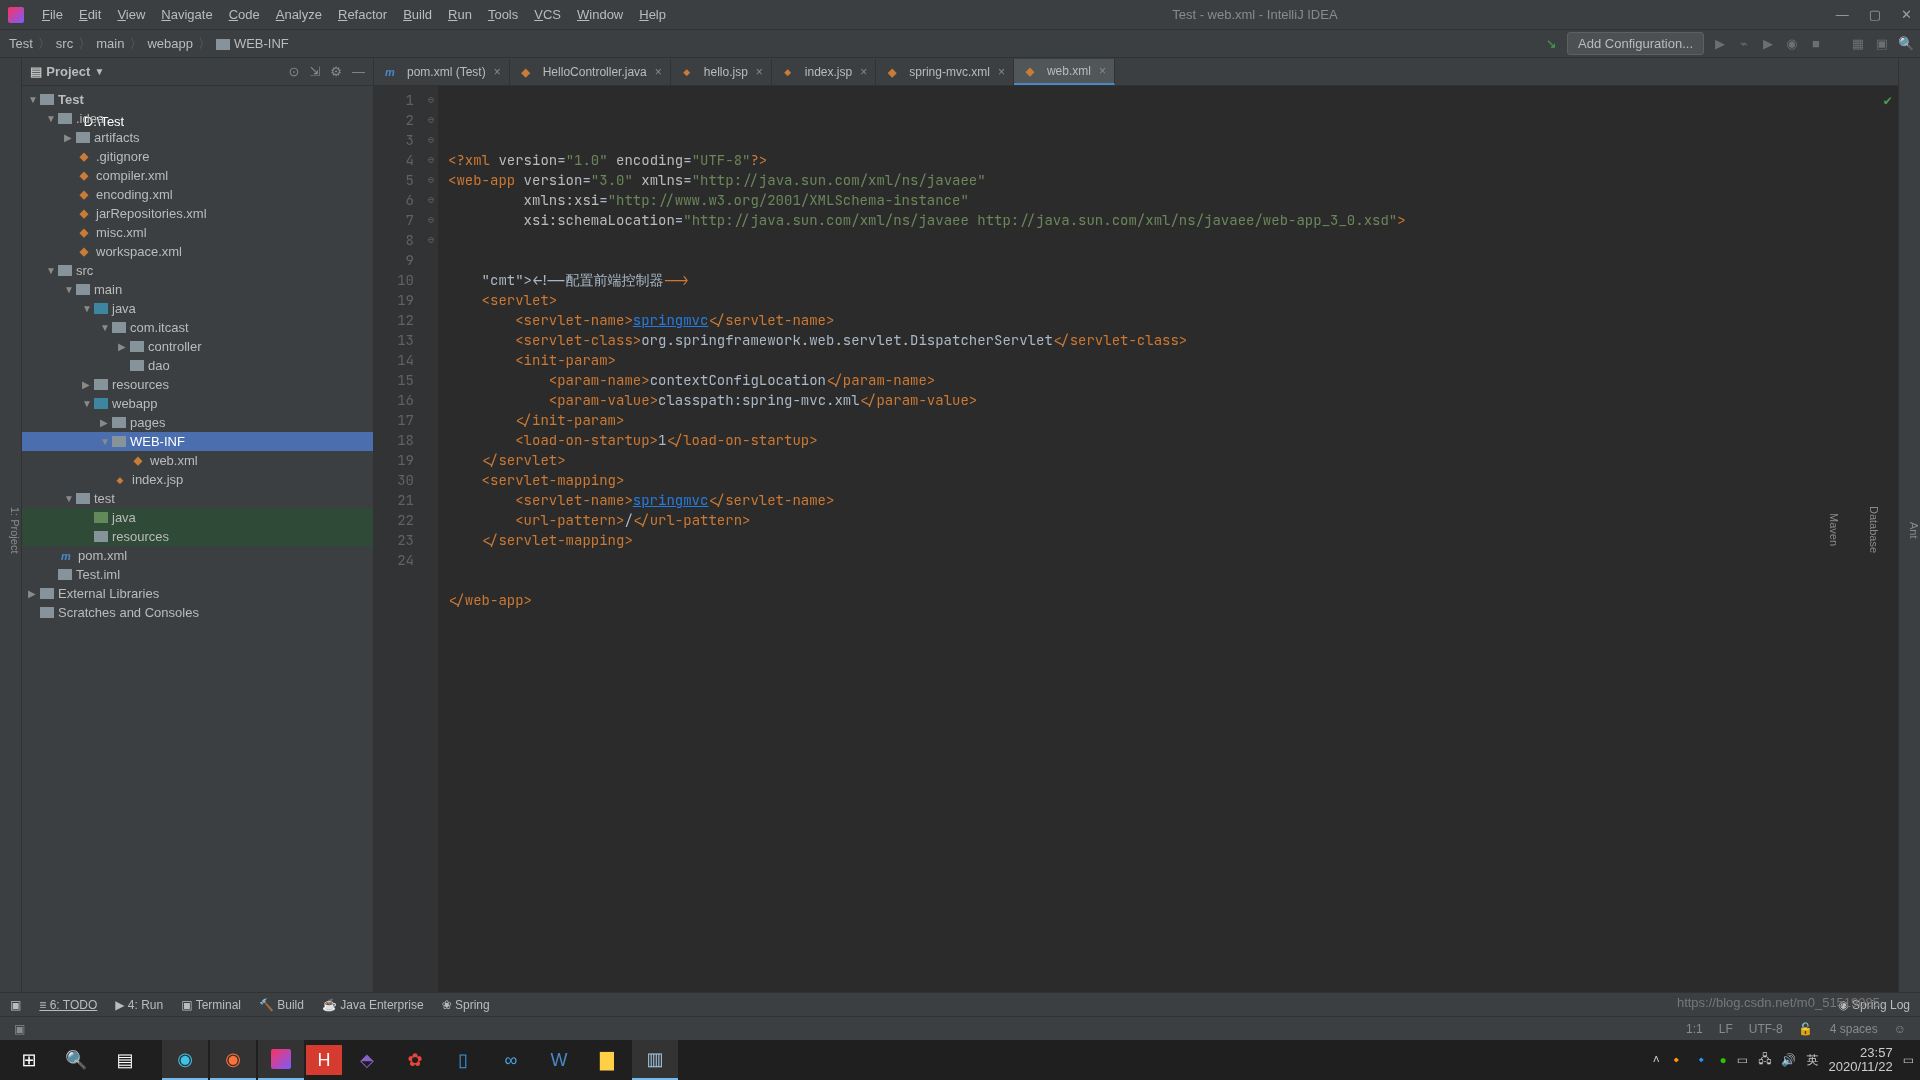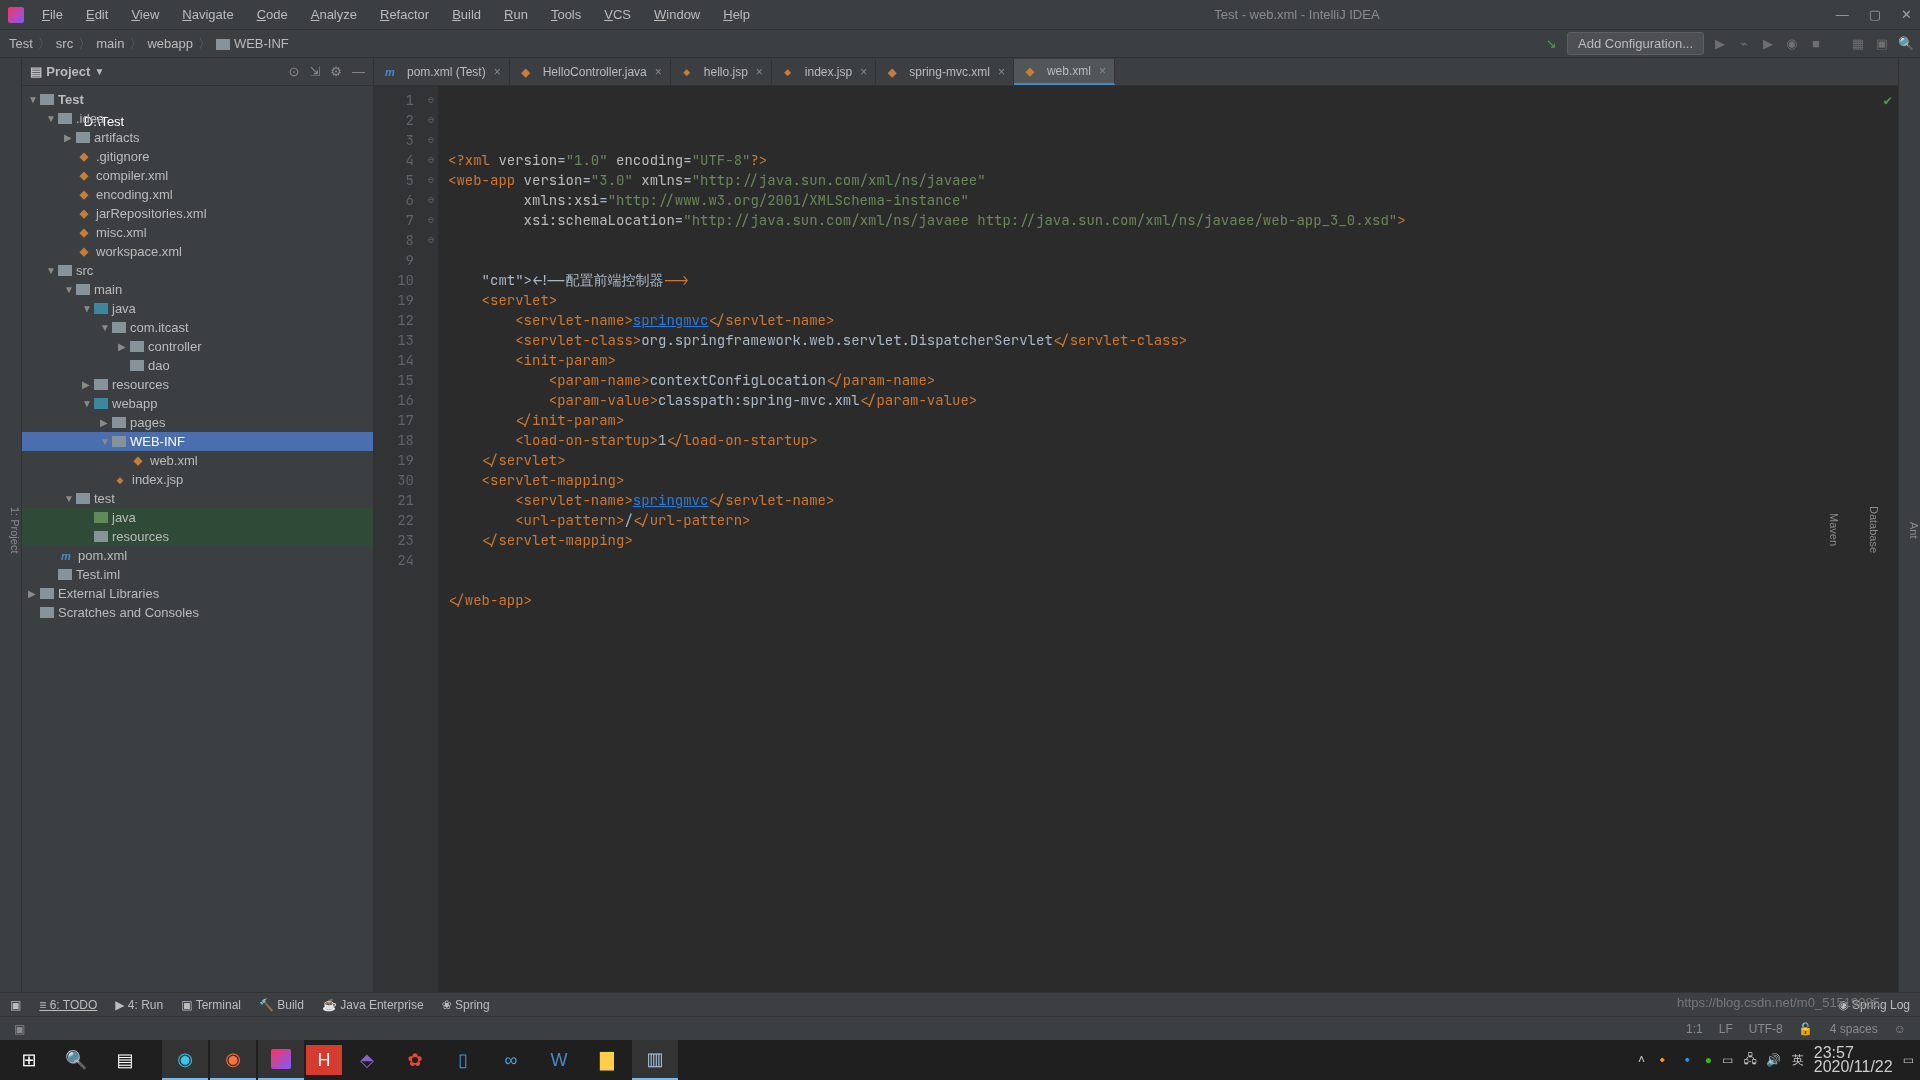--- a/index.html
+++ b/index.html
@@ -1,19 +1,19 @@
 <!DOCTYPE html>
 <html><head>
 <meta charset="utf-8">
 <style>
 * { margin: 0; padding: 0; box-sizing: border-box; }
 body { font-family: "Segoe UI", sans-serif; font-size: 13px; background: #3c3f41; color: #bbbbbb; width: 1920px; height: 1080px; overflow: hidden; }
 .titlebar { height: 30px; background: #3c3f41; display: flex; align-items: center; padding: 0 8px; border-bottom: 1px solid #323232; }
 .titlebar .app-icon { width: 16px; height: 16px; background: linear-gradient(135deg,#fe315d,#7b5cff); margin-right: 10px; border-radius: 2px; }
-.menu { display: flex; gap: 7px; }
+.menu { display: flex; gap: 0; }
 .menu span { padding: 4px 8px; cursor: pointer; }
 .menu u { text-decoration: underline; }
 .title-text { flex: 1; text-align: center; color: #8a8a8a; }
 .winbtns { display: flex; gap: 20px; color: #a0a0a0; }
 .navbar { height: 28px; background: #3c3f41; display: flex; align-items: center; padding: 0 6px; border-bottom: 1px solid #323232; }
 .crumb { color: #bbbbbb; padding: 0 3px; }
 .crumb-sep { color: #666; padding: 0 2px; }
 .crumb .folder-ico { display: inline-block; width: 14px; height: 11px; background: #87939a; margin-right: 4px; vertical-align: middle; }
 .nav-right { margin-left: auto; display: flex; align-items: center; gap: 8px; }
 .add-config { background: #4c5052; border: 1px solid #5e6060; padding: 3px 10px; border-radius: 3px; color: #bbbbbb; }
@@ -53,21 +53,21 @@
 .code .link { color: #287bde; text-decoration: underline; }
 .marker { position: absolute; top: 4px; right: 6px; color: #499c54; }
 .bottom-bar { height: 24px; background: #3c3f41; border-top: 1px solid #323232; display: flex; align-items: center; padding: 0 10px; font-size: 12px; gap: 18px; }
 .bottom-bar .spacer { flex: 1; }
 .status-bar { height: 24px; background: #3c3f41; border-top: 1px solid #323232; display: flex; align-items: center; justify-content: flex-end; padding: 0 14px; font-size: 12px; gap: 16px; color: #8a8a8a; }
 .status-bar .left { margin-right: auto; }
 .taskbar { height: 40px; background: #1f1f1f; display: flex; align-items: center; padding: 0 6px; gap: 2px; }
 .taskbar .tbitem { width: 46px; height: 40px; display: flex; align-items: center; justify-content: center; font-size: 18px; color: #fff; }
 .taskbar .tbitem.active { border-bottom: 2px solid #76b9ed; background: #333; }
 .taskbar .tray { margin-left: auto; display: flex; align-items: center; gap: 10px; color: #ccc; font-size: 12px; }
-.taskbar .clock { text-align: left; line-height: 14px; font-size: 16px; }
+.taskbar .clock { text-align: right; line-height: 14px; font-size: 13px; }
 .watermark { position: absolute; right: 40px; bottom: 70px; color: #777; font-size: 13px; }
 </style>
 </head>
 <body>
 
 <div class="titlebar">
   <div class="app-icon"></div>
   <div class="menu" id="menu-holder">
       <span><u>F</u>ile</span>
       <span><u>E</u>dit</span>

